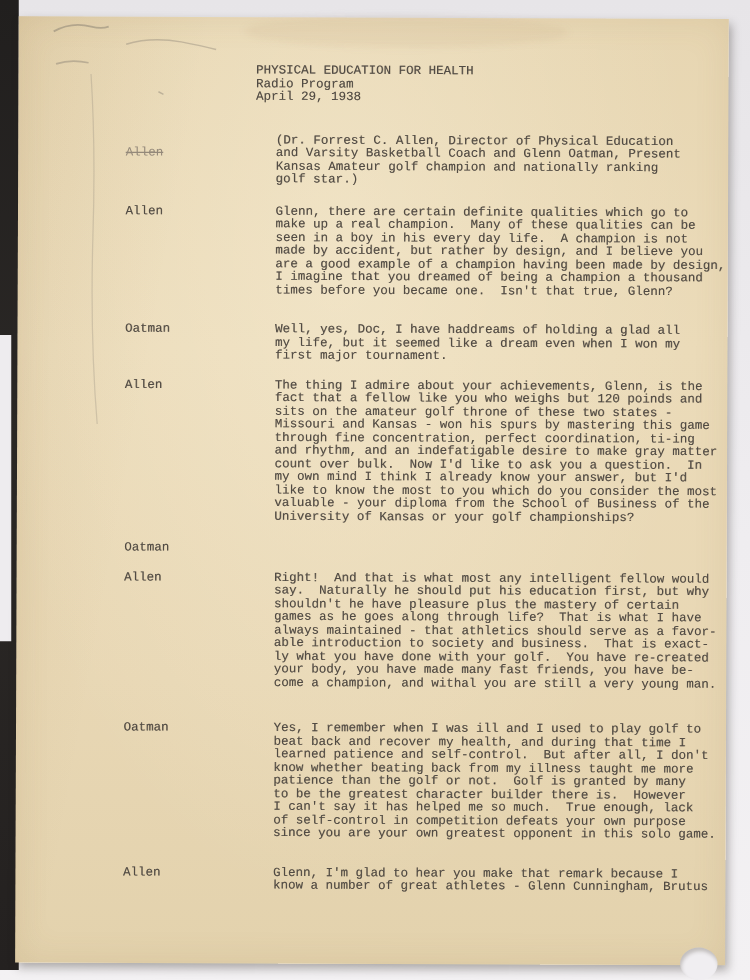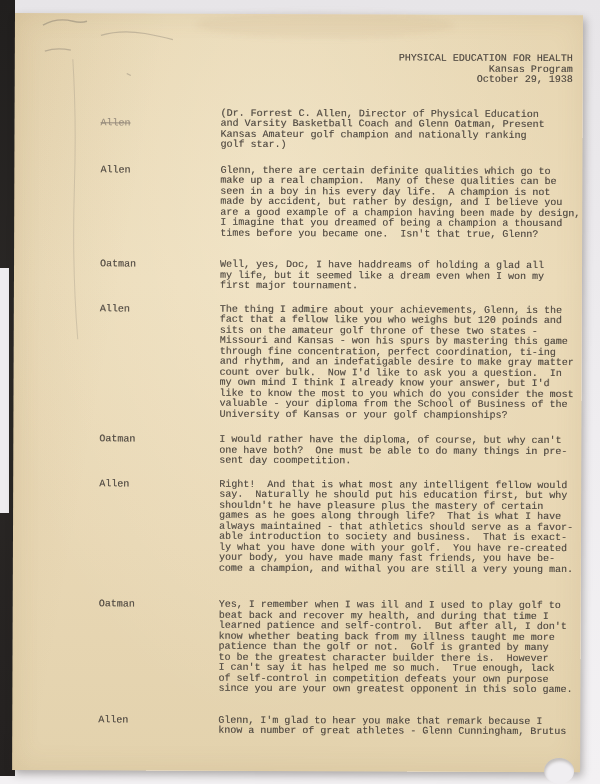--- a/index.html
+++ b/index.html
@@ -32,21 +32,21 @@
   .marks{position:absolute;left:0;top:0;pointer-events:none;}
   .notch{
     position:absolute;right:6px;bottom:-12px;width:30px;height:26px;border-radius:50%;
     background:#f0eef1;box-shadow:inset 1px 3px 3px rgba(60,50,40,0.25);
   }
   .content{
     position:absolute;left:0;top:0;width:568px;height:757px;
     font-size:10px;line-height:10.5px;color:#514b44;
     text-shadow:0.3px 0 0 rgba(86,76,62,0.45);
   }
-  .doc-header{margin:39px 0 0 190px;width:368px;text-align:right;}
+  .doc-header{margin:39px 0 0 190px;width:368px;text-align:left;}
   .doc-header div{white-space:pre;}
   .block{display:flex;align-items:flex-start;padding-left:70px;}
   .speaker{flex:0 0 120px;width:120px;margin-left:16px;}
   .dialogue{flex:0 0 378px;width:378px;white-space:pre-wrap;}
   .g24{margin-top:24px}.g15{margin-top:15px}.g21{margin-top:21px}
   .g13{margin-top:13px}.g26{margin-top:26px}
   .struck .speaker span{
     text-decoration:line-through;color:#94897a;text-shadow:none;
     display:inline-block;margin-top:10.5px;
   }
@@ -67,22 +67,22 @@
     <path d="M58,46 q4,60 2,130 q-2,80 4,150" fill="none" stroke="#8a8276" stroke-width="1" opacity="0.28"></path>
     <path d="M112,60 l4,2" fill="none" stroke="#7d766b" stroke-width="1.2" opacity="0.4"></path>
   </svg>
 
   <div class="notch"></div>
 
   <div class="content">
 
     <div class="doc-header">
       <div>PHYSICAL EDUCATION FOR HEALTH</div>
-      <div>Kansas Program</div>
-      <div>October 29, 1938</div>
+      <div>Radio Program</div>
+      <div>April 29, 1938</div>
     </div>
 
     <div class="block g24 struck">
       <div class="speaker"><span>Allen</span></div>
       <div class="dialogue">(Dr. Forrest C. Allen, Director of Physical Education
 and Varsity Basketball Coach and Glenn Oatman, Present
 Kansas Amateur golf champion and nationally ranking
 golf star.)</div>
     </div>
 
@@ -114,23 +114,20 @@
 and rhythm, and an indefatigable desire to make gray matter
 count over bulk.  Now I'd like to ask you a question.  In
 my own mind I think I already know your answer, but I'd
 like to know the most to you which do you consider the most
 valuable - your diploma from the School of Business of the
 University of Kansas or your golf championships?</div>
     </div>
 
     <div class="block g15">
       <div class="speaker"><span>Oatman</span></div>
-      <div class="dialogue">I would rather have the diploma, of course, but why can't
-one have both?  One must be able to do many things in pre-
-sent day coompetition.</div>
     </div>
 
     <div class="block g13">
       <div class="speaker"><span>Allen</span></div>
       <div class="dialogue">Right!  And that is what most any intelligent fellow would
 say.  Naturally he should put his education first, but why
 shouldn't he have pleasure plus the mastery of certain
 games as he goes along through life?  That is what I have
 always maintained - that athletics should serve as a favor-
 able introduction to society and business.  That is exact-

